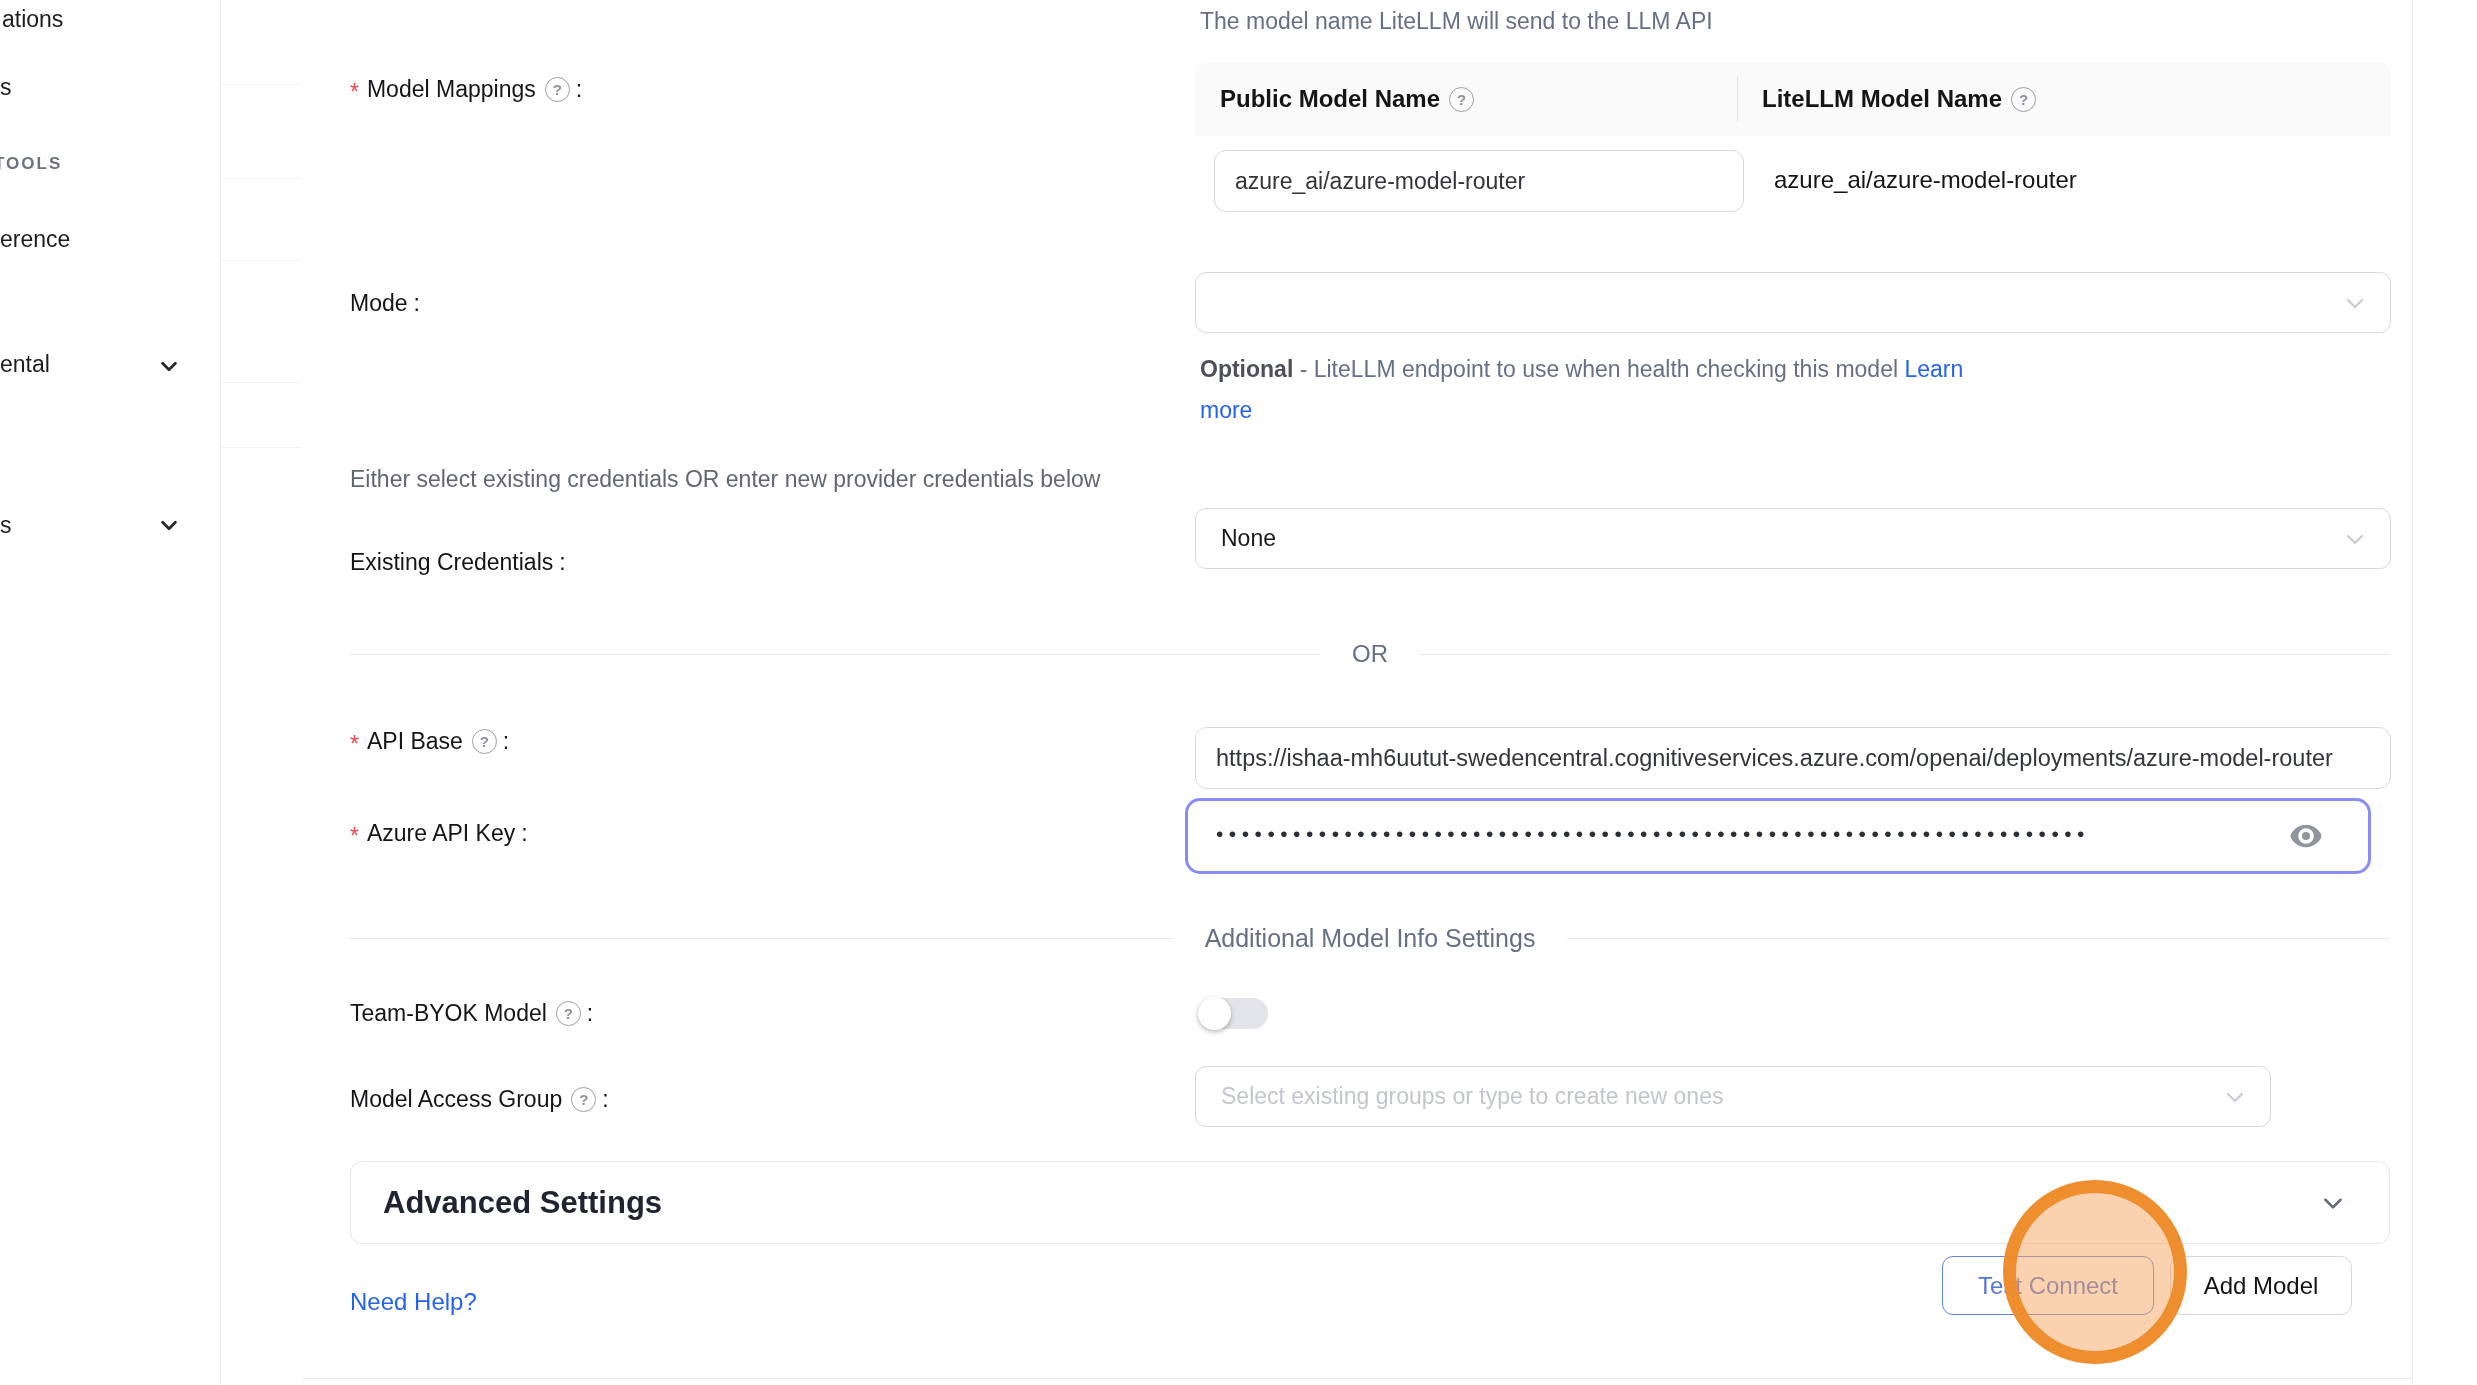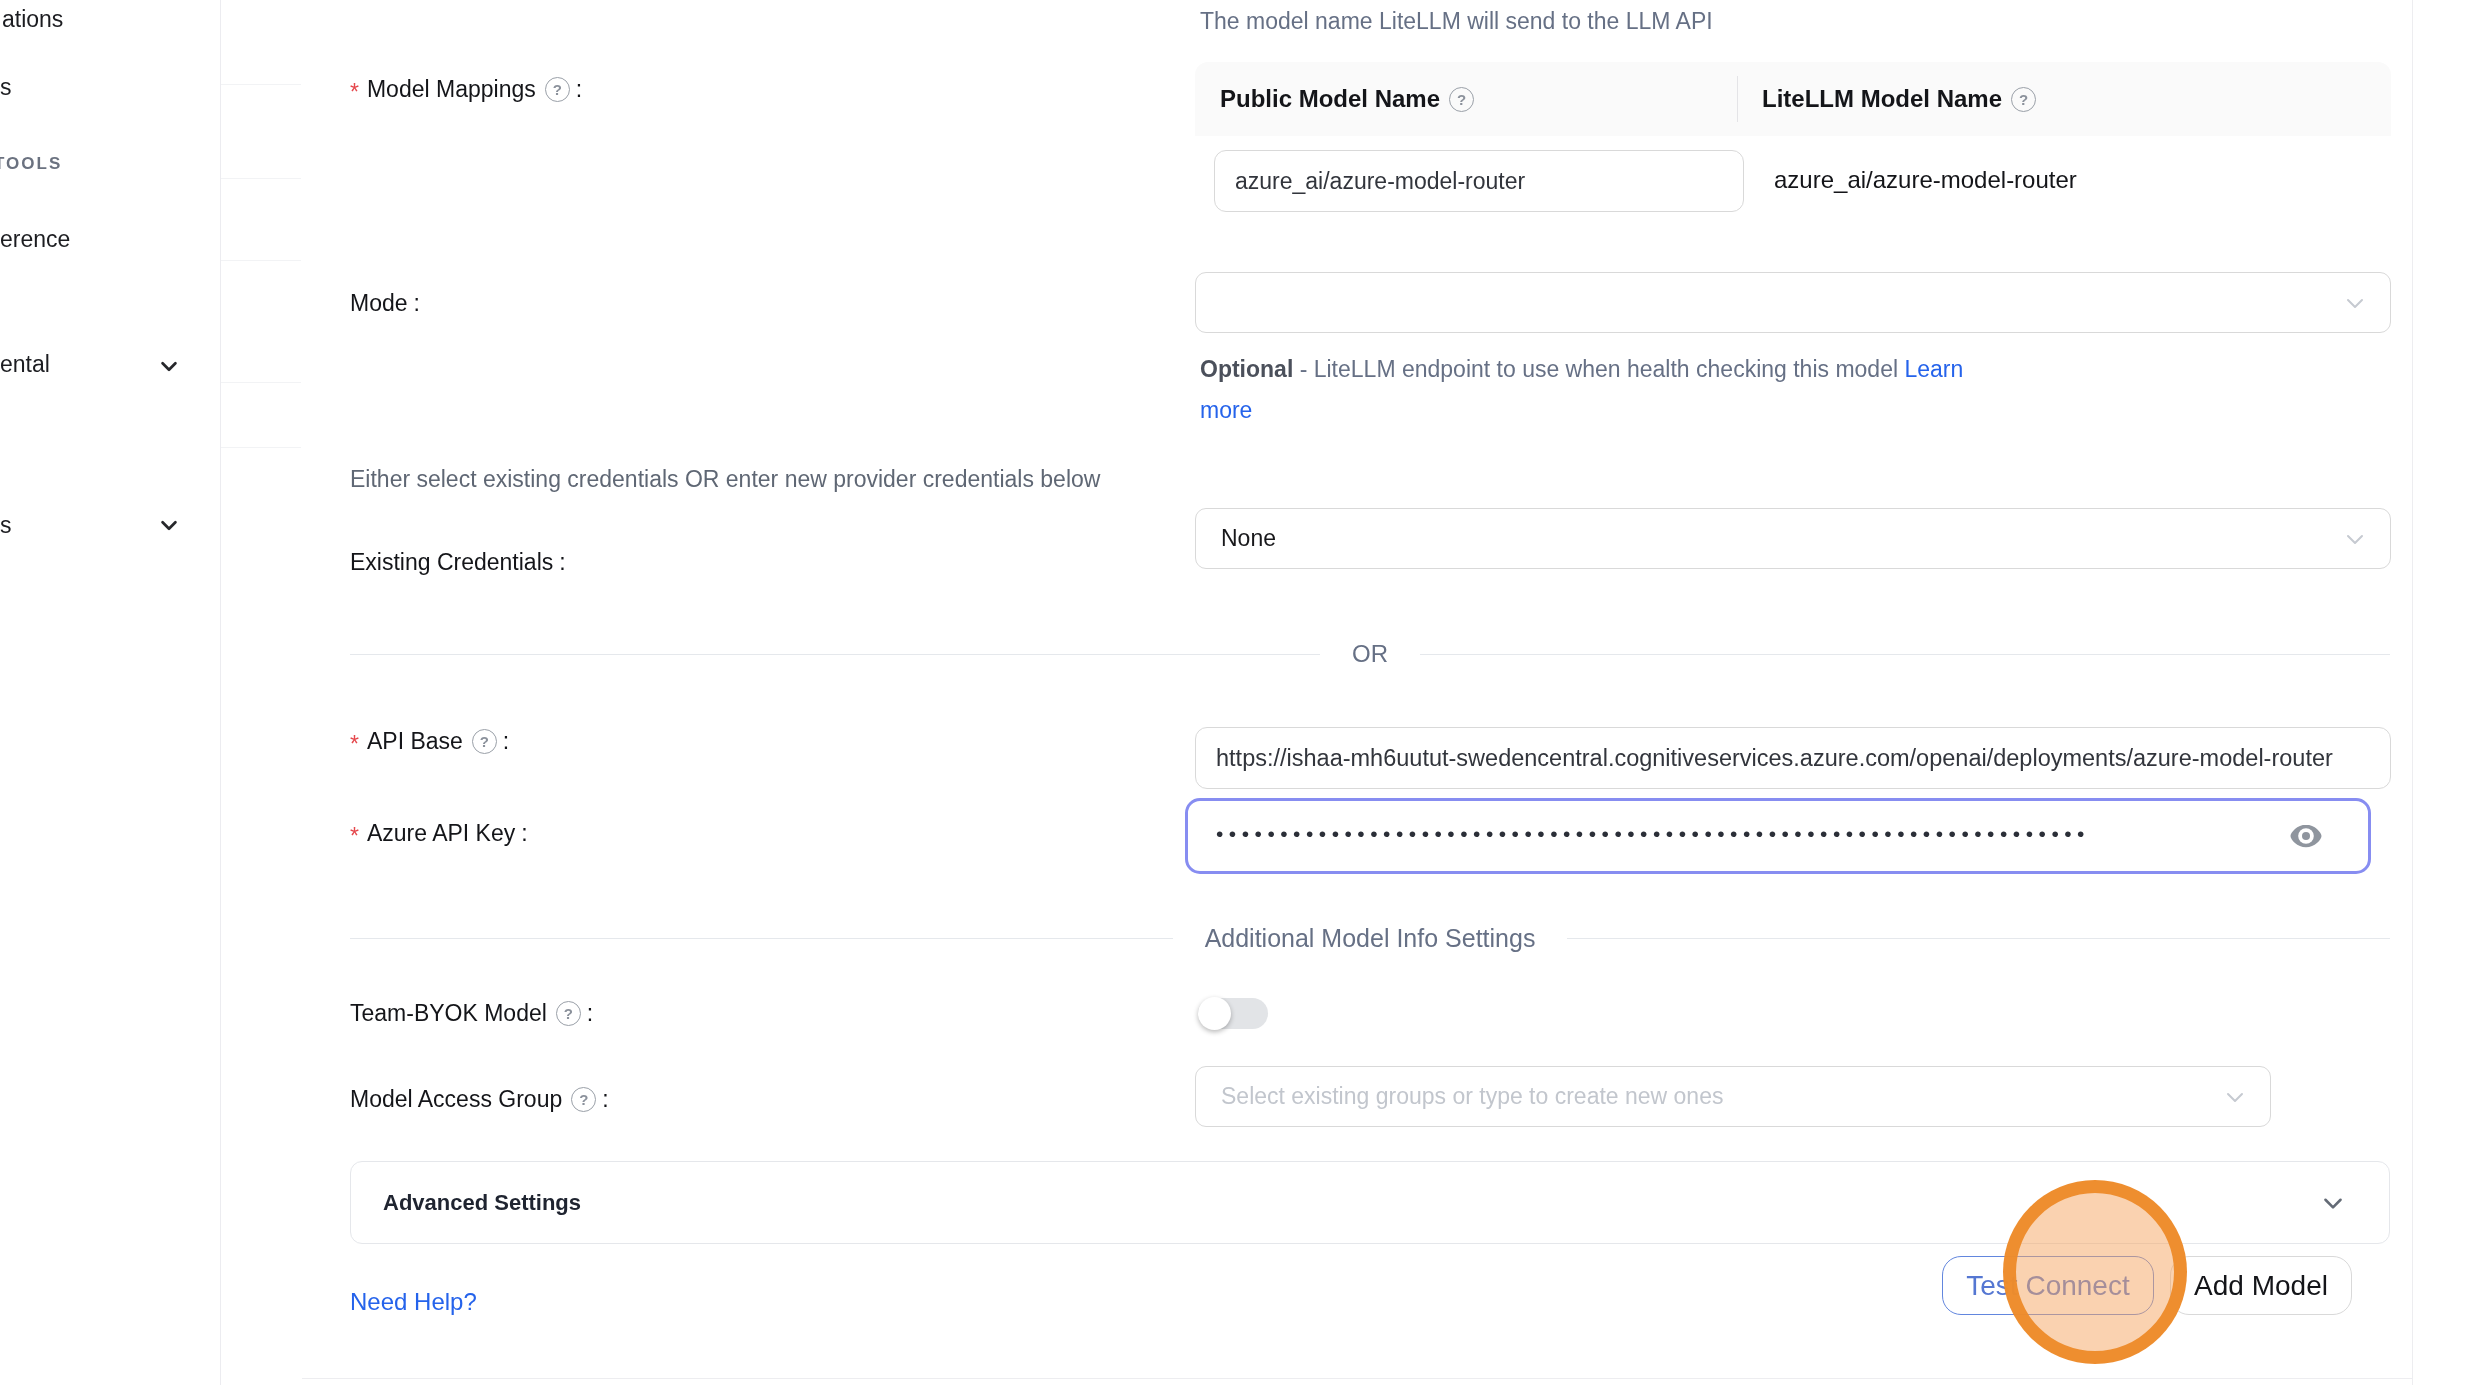--- a/index.html
+++ b/index.html
@@ -68,25 +68,25 @@
   
   .toggle { position:absolute; left:1198px; top:998px; width:70px; height:31px;
             background:#e2e4e7; border-radius:16px; cursor:pointer; }
   .toggle .knob { position:absolute; left:0px; top:-1px; width:33px; height:33px; background:#fff;
                   border-radius:50%; box-shadow:0 2px 5px rgba(0,0,0,.28); }
 
   
   .adv-panel { position:absolute; left:350px; top:1161px; width:2040px; height:83px;
                border:1px solid #e5e7eb; border-radius:12px; background:#fff;
                display:flex; align-items:center; padding:0 32px; cursor:pointer; }
-  .adv-title { font-size:22px; font-weight:700; color:#1f2430; }
+  .adv-title { font-size:31px; font-weight:700; color:#1f2430; }
 
   
   .btn { position:absolute; display:flex; align-items:center; justify-content:center;
-         background:#fff; border-radius:19px; font-size:28px; cursor:pointer; white-space:nowrap; }
+         background:#fff; border-radius:11px; font-size:24px; cursor:pointer; white-space:nowrap; }
   .btn-test { left:1942px; top:1256px; width:212px; height:59px; border:1.5px solid #6286de; color:#5577d2; }
   .btn-add  { left:2170px; top:1256px; width:182px; height:59px; border:1px solid #d9d9d9; color:#141519; }
   .click-circle { position:absolute; left:2003px; top:1180px; width:184px; height:184px;
                   border-radius:50%; border:13px solid rgba(238,139,41,.95);
                   background:rgba(246,166,98,.5); z-index:6; pointer-events:none; }
 
   .bottom-line { position:absolute; left:302px; top:1378px; width:2110px; height:1px; background:#ededf0; }
 </style>
 </head>
 <body>

